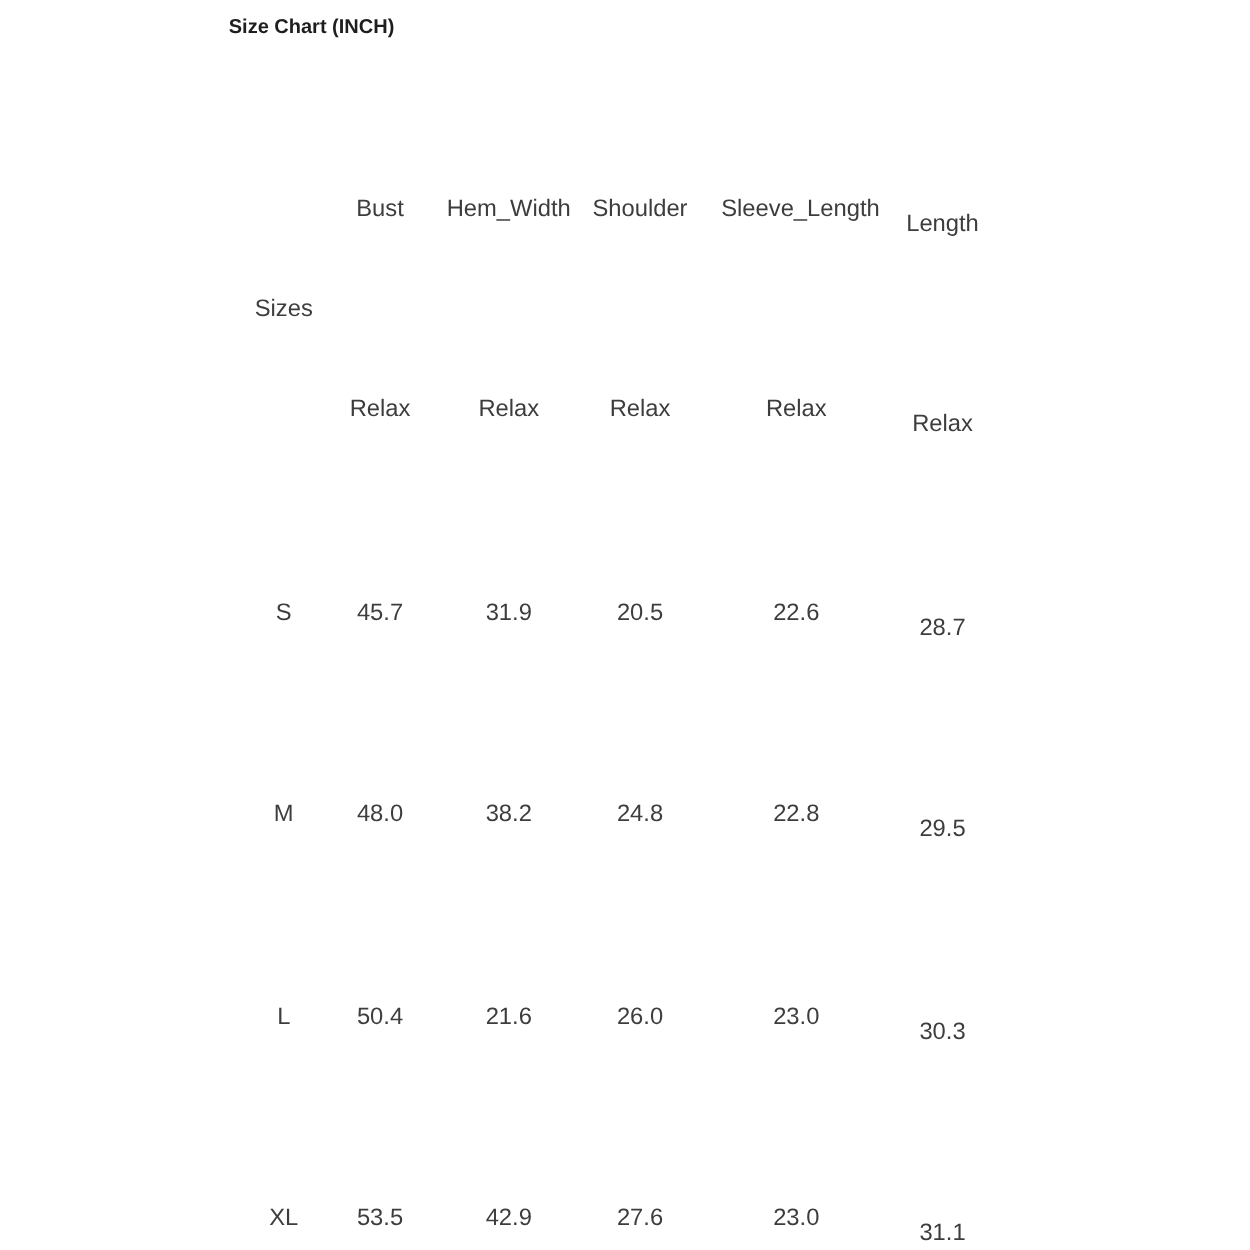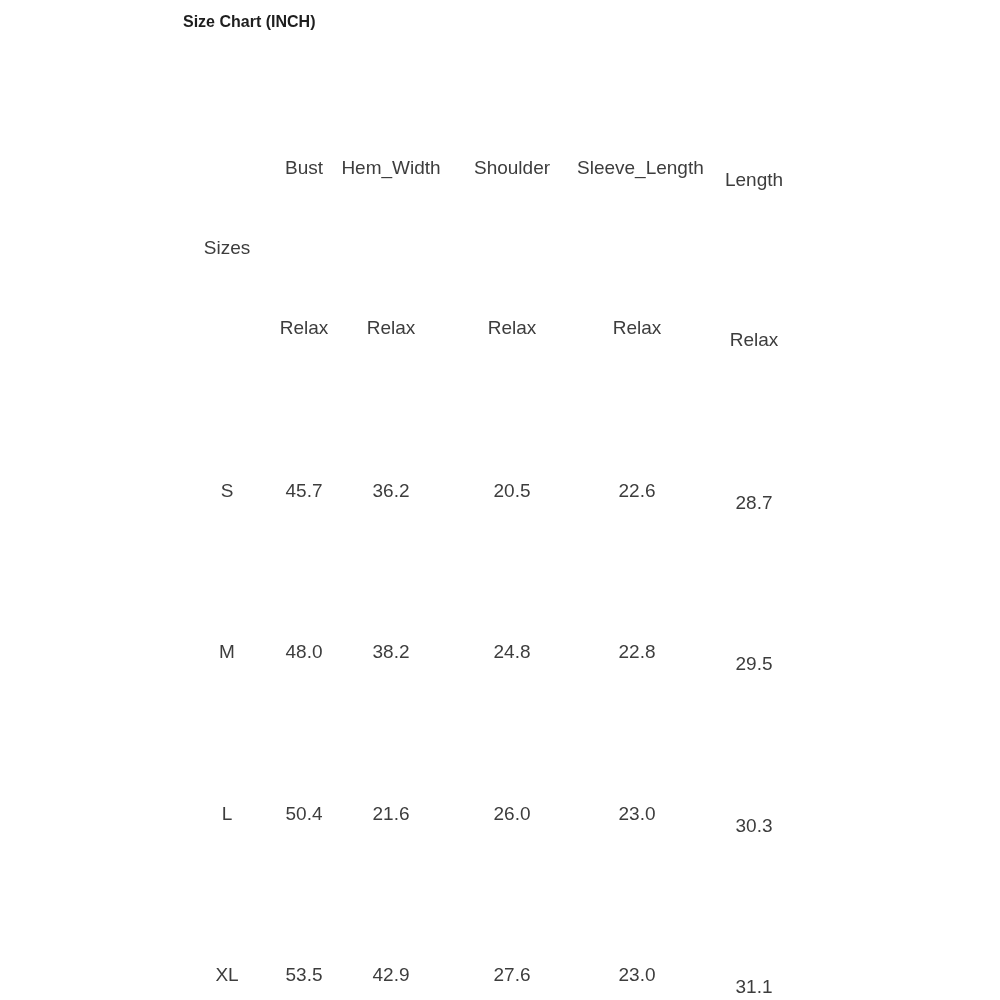--- a/index.html
+++ b/index.html
@@ -27,21 +27,21 @@
   }
   .cell{
     position:absolute;top:0;
     text-align:center;
     font-size:19px;line-height:18px;
     color:var(--text);
     white-space:nowrap;
   }
   .col-size{left:187px;width:80px;text-align:center;}
   .col-1{left:264px;width:80px;}
-  .col-2{left:341px;width:100px;}
+  .col-2{left:357px;width:100px;}
   .col-3{left:462px;width:100px;}
   .col-4{left:577px;width:120px;}
   .col-5{left:704px;width:100px;margin-top:12px;}
   .r-header{top:159px;}
   .r-index{top:239px;}
   .r-fit{top:319px;}
   .r-s{top:482px;}
   .r-m{top:643px;}
   .r-l{top:805px;}
   .r-xl{top:966px;}
@@ -69,21 +69,21 @@
     <div class="cell col-1">Relax</div>
     <div class="cell col-2">Relax</div>
     <div class="cell col-3">Relax</div>
     <div class="cell col-4">Relax</div>
     <div class="cell col-5">Relax</div>
   </div>
 
   <div class="trow r-s">
     <div class="cell col-size">S</div>
     <div class="cell col-1">45.7</div>
-    <div class="cell col-2">36.2</div>
+    <div class="cell col-2">31.9</div>
     <div class="cell col-3">20.5</div>
     <div class="cell col-4">22.6</div>
     <div class="cell col-5">28.7</div>
   </div>
 
   <div class="trow r-m">
     <div class="cell col-size">M</div>
     <div class="cell col-1">48.0</div>
     <div class="cell col-2">38.2</div>
     <div class="cell col-3">24.8</div>

